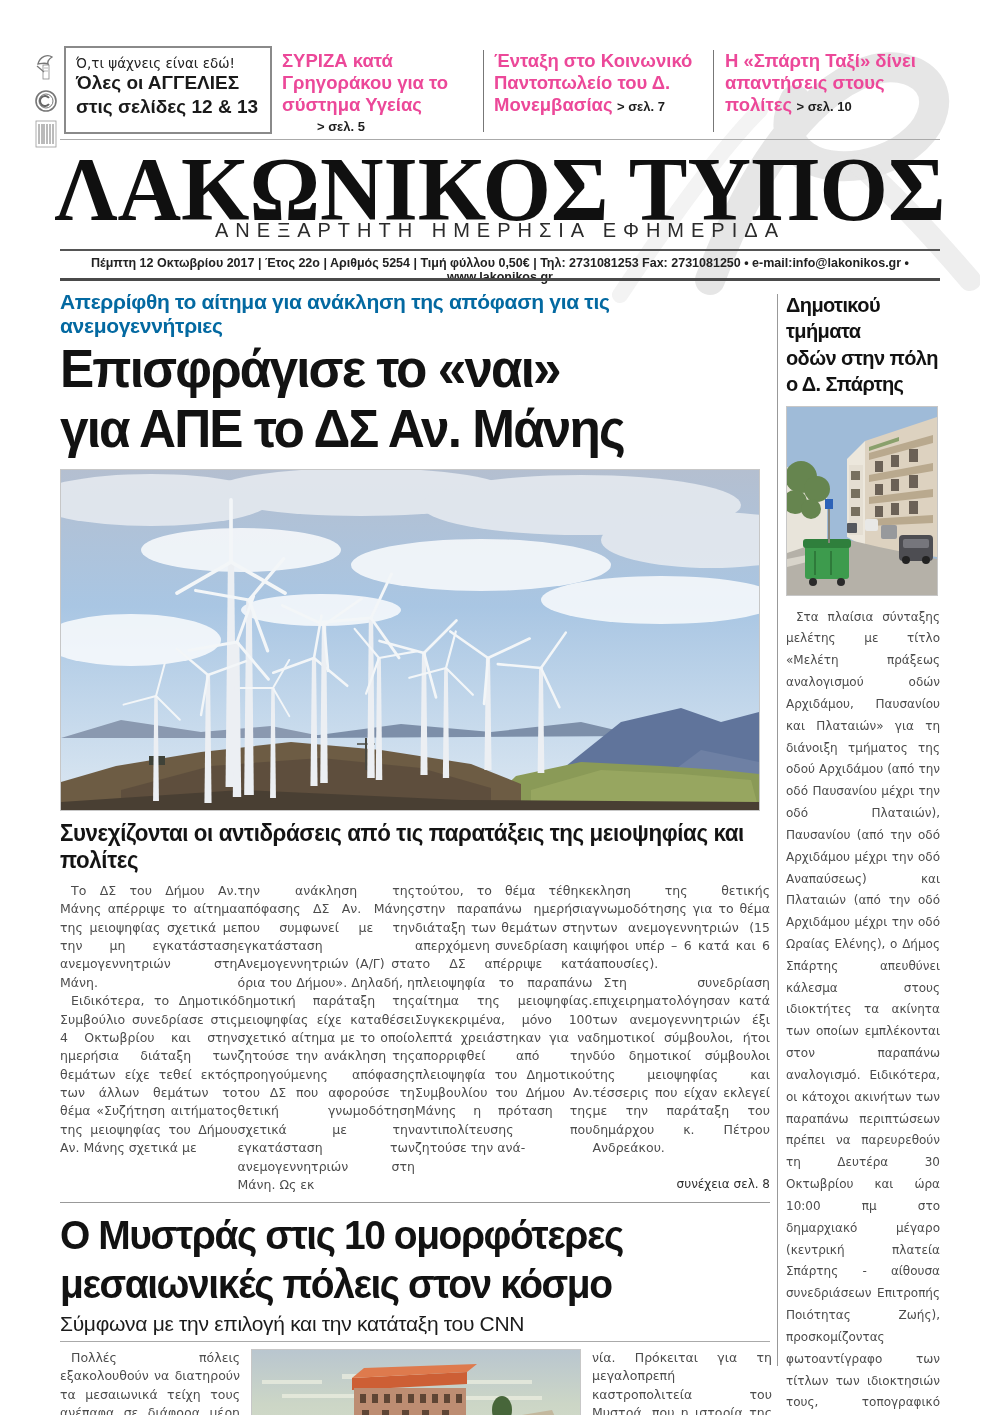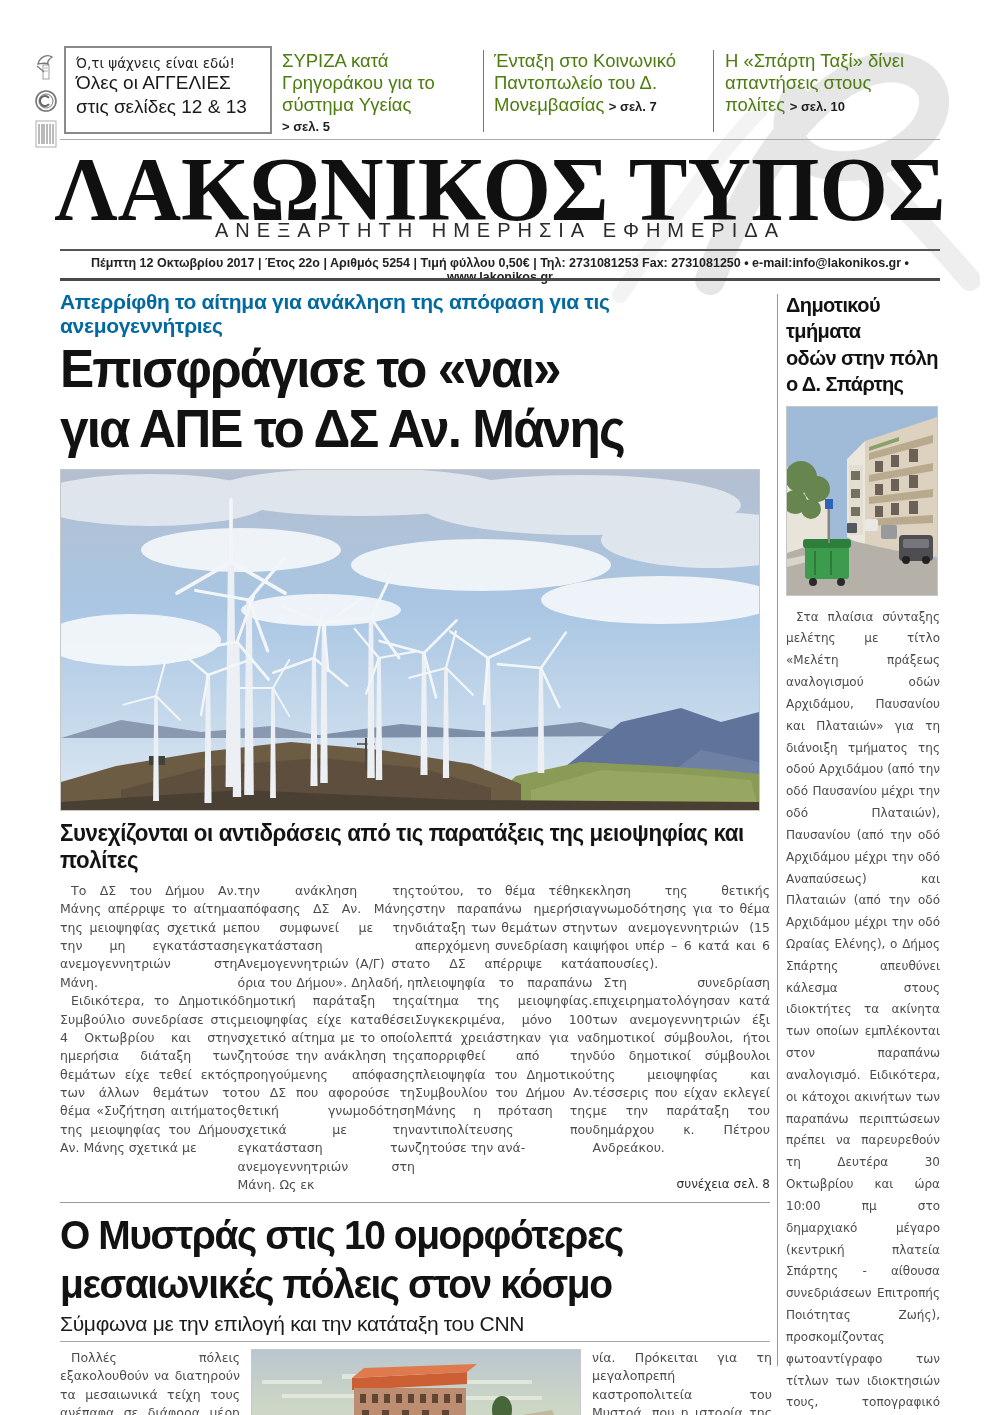--- a/index.html
+++ b/index.html
@@ -6,23 +6,23 @@
   .page{position:relative;width:1000px;height:1415px;background:#fff;overflow:hidden;
         font-family:"DejaVu Sans",sans-serif;color:#222;padding-left:28px;}
   
   .watermark{position:absolute;z-index:0;}
   
   .edge-logos{position:absolute;left:33px;top:52px;width:26px;z-index:2;display:flex;flex-direction:column;gap:7px;align-items:center;}
   
   .teaser-box{position:absolute;left:64px;top:46px;width:184px;height:70px;border:2px solid #8a8a8a;
               padding:7px 10px;z-index:2;background:#fff;}
   .teaser-box .tagline{font-size:13.5px;color:#222;}
-  .teaser-box .big{font-size:19px;font-weight:normal;color:#1a1a1a;line-height:1.25;font-family:"Liberation Sans",sans-serif;}
+  .teaser-box .big{font-size:19px;font-weight:bold;color:#1a1a1a;line-height:1.25;font-family:"Liberation Sans",sans-serif;}
   .teaser{position:absolute;top:50px;z-index:2;font-family:"Liberation Sans",sans-serif;}
-  .teaser .t-title{font-size:18.5px;font-weight:normal;color:#4d7c0f;line-height:1.18;}
+  .teaser .t-title{font-size:18.5px;font-weight:bold;color:#ec4899;line-height:1.18;}
   .teaser .t-ref{font-size:13px;font-weight:bold;color:#1d1d1d;white-space:nowrap;}
   .vline{position:absolute;top:50px;width:1px;height:82px;background:#777;z-index:2;}
   .header-rule{position:absolute;left:60px;top:139px;width:880px;height:1px;background:#aaa;z-index:2;}
   
   .masthead-title{position:absolute;left:40px;top:144px;width:920px;text-align:center;z-index:2;
        font-family:"Liberation Serif",serif;font-weight:bold;font-size:88px;line-height:1;color:#101010;
        letter-spacing:0px;transform:scaleY(1.04);transform-origin:top center;white-space:nowrap;}
   .masthead-sub{position:absolute;left:60px;top:219px;width:880px;text-align:center;z-index:2;
        font-family:"Liberation Sans",sans-serif;font-size:20px;color:#2b2b2b;letter-spacing:7px;}
   .mast-rule1{position:absolute;left:60px;top:249px;width:880px;height:2px;background:#555;z-index:2;}
@@ -104,21 +104,21 @@
   </div>
 
   <div class="teaser-box">
     <div class="tagline">Ό,τι ψάχνεις είναι εδώ!</div>
     <div class="big">Όλες οι ΑΓΓΕΛΙΕΣ</div>
     <div class="big">στις σελίδες 12 &amp; 13</div>
   </div>
 
   <div class="teaser" style="left:282px;width:190px;">
     <div class="t-title">ΣΥΡΙΖΑ κατά Γρηγοράκου για το σύστημα Υγείας</div>
-    <div class="t-ref" style="margin-top:4px;">&gt; σελ. 5</div>
+    <div class="t-ref" style="margin-top:4px;margin-left:35px;">&gt; σελ. 5</div>
   </div>
   <div class="vline" style="left:483px;"></div>
   <div class="teaser" style="left:494px;width:208px;">
     <span class="t-title">Ένταξη στο Κοινωνικό Παντοπωλείο του Δ. Μονεμβασίας</span>
     <span class="t-ref">&gt; σελ. 7</span>
   </div>
   <div class="vline" style="left:713px;"></div>
   <div class="teaser" style="left:725px;width:200px;">
     <span class="t-title">Η «Σπάρτη Ταξί» δίνει απαντήσεις στους πολίτες</span>
     <span class="t-ref">&gt; σελ. 10</span>

